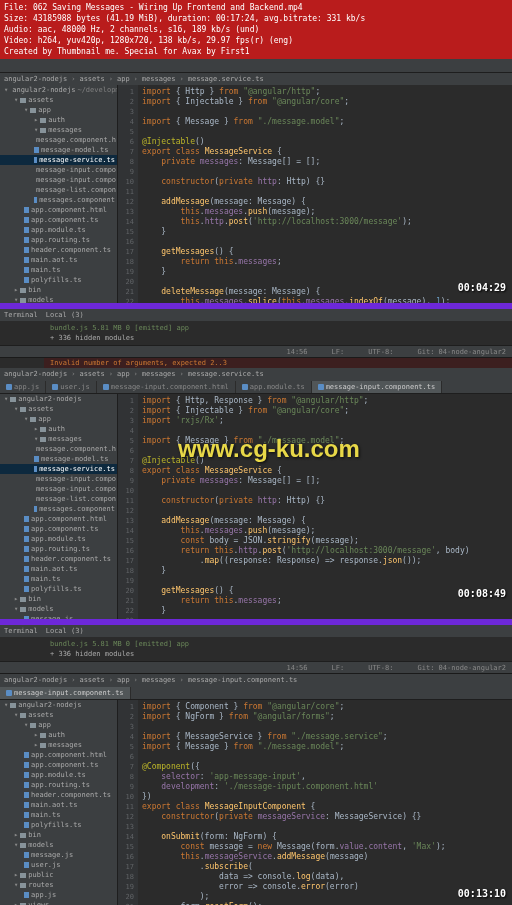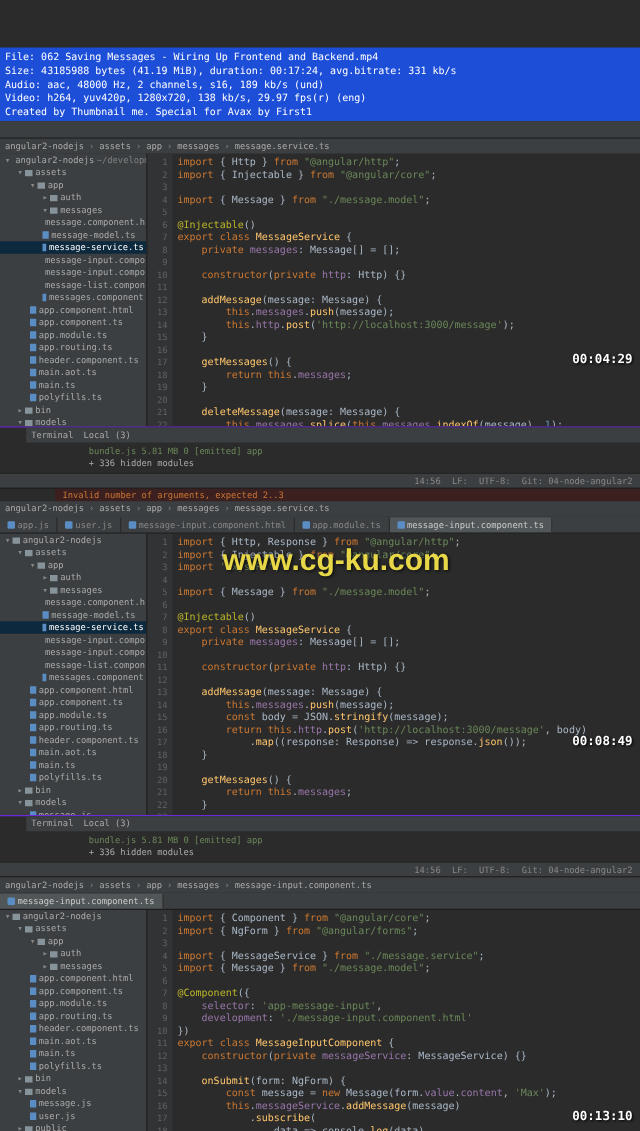--- a/index.html
+++ b/index.html
@@ -7,26 +7,25 @@
   width: 512px;
   height: 905px;
   background: #2b2b2b;
   font-family: 'Consolas', 'Monaco', monospace;
   font-size: 8px;
   color: #a9b7c6;
   overflow: hidden;
   position: relative;
 }
 .header-info {
-  background: #1d4ed8;
+  background: #b91c1c;
   color: #fff;
   padding: 2px 4px;
   font-size: 8px;
   line-height: 11px;
-  margin-top: 38px;
 }
 .ide-panel {
   background: #2b2b2b;
   border-bottom: 1px solid #1a1a1a;
 }
 .toolbar {
   background: #3c3f41;
   height: 14px;
   display: flex;
   align-items: center;
@@ -133,23 +132,22 @@
 .kw { color: #cc7832; }
 .str { color: #6a8759; }
 .type { color: #ffc66d; }
 .fn { color: #ffc66d; }
 .var { color: #9876aa; }
 .dec { color: #bbb529; }
 .num { color: #6897bb; }
 .cmt { color: #808080; }
 .terminal {
   background: #2b2b2b;
-  border-top: 1px solid #6d28d9;
-  font-size: 7px;
-  padding-left: 21px;
+  border-top: 6px solid #6d28d9;
+  font-size: 7px;
 }
 .term-header {
   background: #3c3f41;
   height: 12px;
   display: flex;
   align-items: center;
   padding: 0 4px;
   color: #aaa;
   gap: 8px;
 }
@@ -162,21 +160,21 @@
 .green { color: #6a8759; }
 .statusbar {
   background: #3c3f41;
   height: 12px;
   display: flex;
   align-items: center;
   justify-content: flex-end;
   padding: 0 6px;
   font-size: 7px;
   color: #888;
-  gap: 9px;
+  gap: 24px;
   border-top: 1px solid #1e1e1e;
 }
 .timestamp-overlay {
   position: absolute;
   right: 6px;
   color: #fff;
   font-size: 10px;
   font-weight: bold;
   text-shadow: 1px 1px 2px #000;
 }

